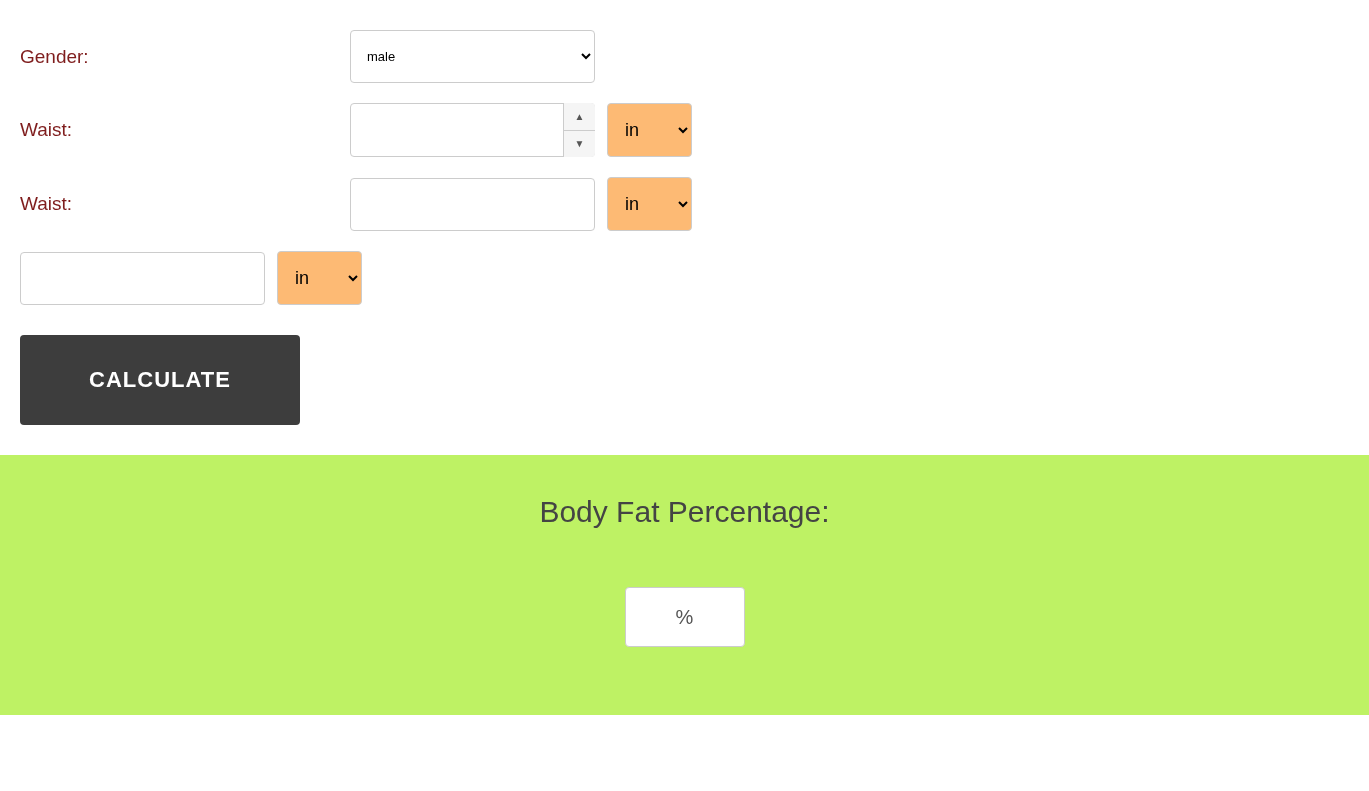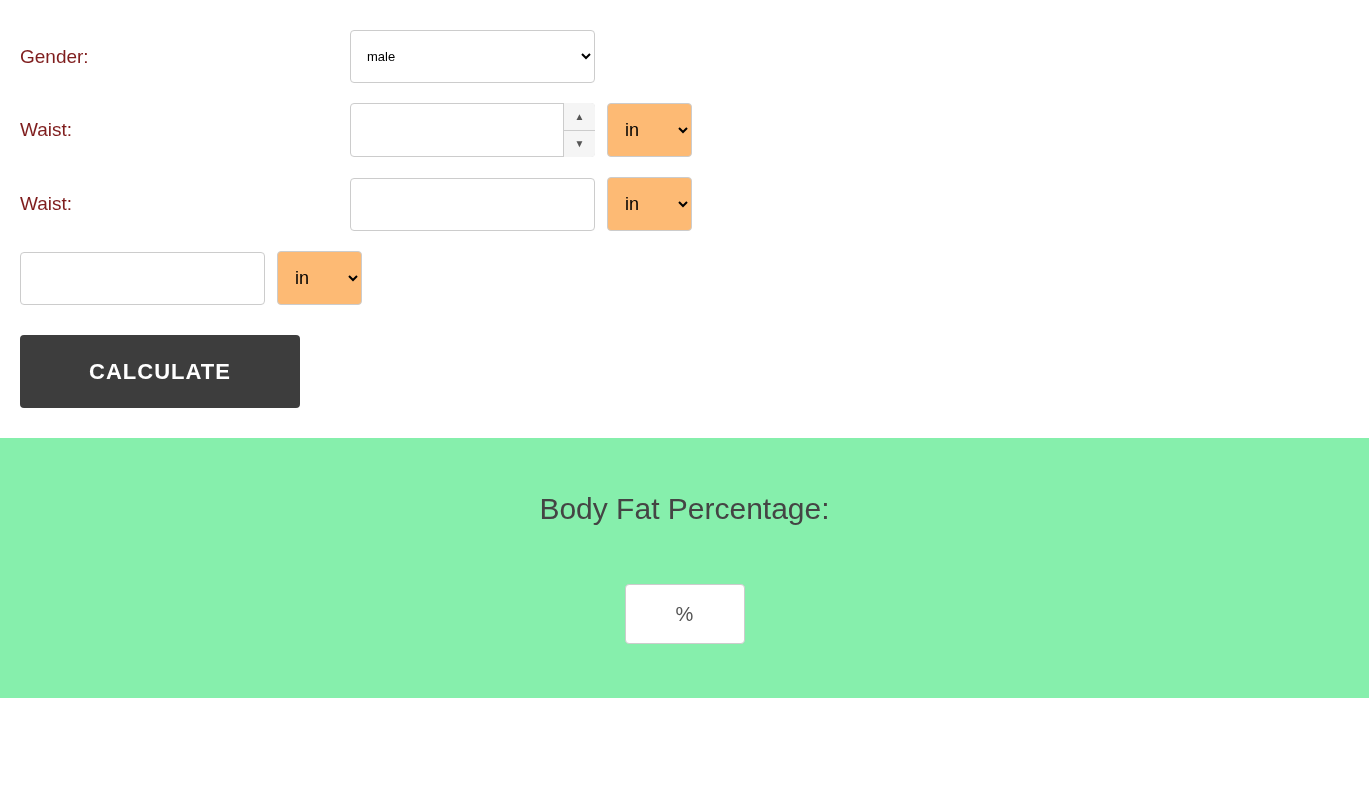--- a/index.html
+++ b/index.html
@@ -123,32 +123,32 @@
       border: none;
       border-radius: 4px;
       font-size: 22px;
       font-weight: bold;
       letter-spacing: 1px;
       padding: 18px 36px;
       cursor: pointer;
       margin-top: 10px;
       margin-bottom: 10px;
       min-width: 280px;
-      height: 73px;
+      height: 90px;
     }
 
     .result-section {
-      background: #86efac;
+      background: #bef264;
       padding: 40px 20px;
       text-align: center;
       min-height: 260px;
       display: flex;
       flex-direction: column;
       align-items: center;
-      justify-content: center;
+      justify-content: flex-start;
       gap: 28px;
     }
 
     .result-title {
       font-size: 30px;
       color: #444444;
       font-weight: normal;
       margin-bottom: 30px;
     }
 

